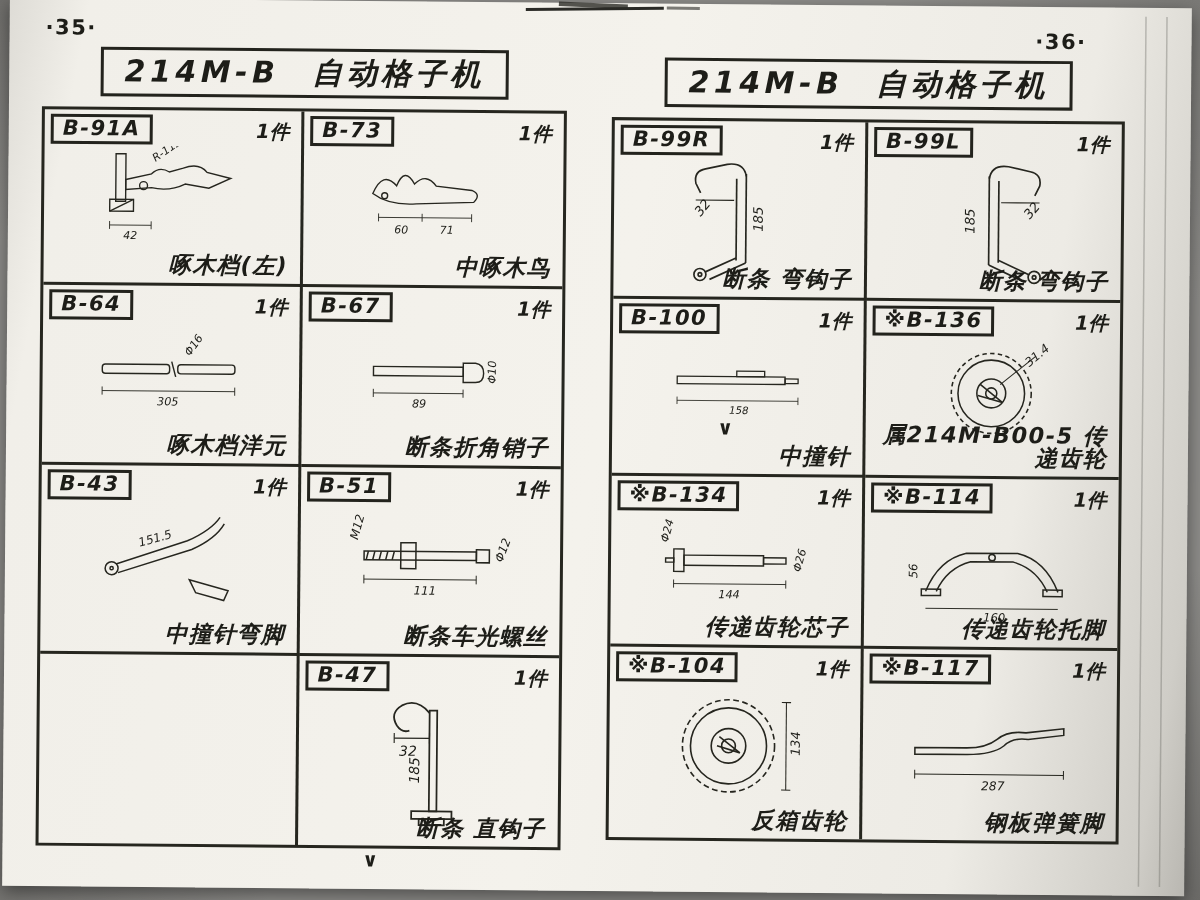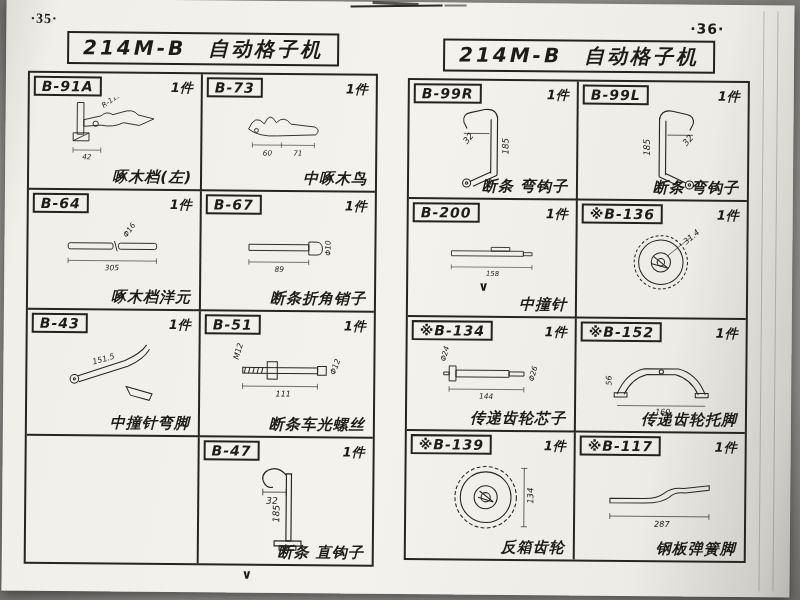--- a/index.html
+++ b/index.html
@@ -20,21 +20,21 @@
     box-shadow:0 4px 12px rgba(0,0,0,.45);
     color:#1d1d18;
   }
   .edge-line{position:absolute;top:6px;bottom:6px;width:1px;background:rgba(95,95,88,.35);}
   .smudge{position:absolute;left:336px;top:0;width:130px;height:12px;}
   .smudge i{position:absolute;display:block;background:#2a2a26;}
   .smudge i.a{left:8px;top:3px;width:92px;height:2px;transform:rotate(-1deg);}
   .smudge i.b{left:30px;top:0;width:46px;height:3px;transform:rotate(2deg);opacity:.8;}
   .smudge i.c{left:102px;top:2px;width:22px;height:2px;opacity:.6;}
   .pageno{position:absolute;font-size:14px;font-weight:bold;letter-spacing:1px;}
-  .pageno.left{left:24px;top:12px;font-family:Liberation Serif, serif;}
+  .pageno.left{left:24px;top:12px;}
   .pageno.right{right:70px;top:16px;}
   .page{position:absolute;}
   .page-left{left:22px;top:32px;width:350px;}
   .page-right{left:402px;top:36px;width:342px;}
   .title-box{
     width:fit-content;margin:0 auto 7px;border:2px solid #23231d;
     padding:1px 14px;font-size:20px;font-weight:bold;font-style:italic;
     letter-spacing:3px;word-spacing:12px;white-space:nowrap;
   }
   .tbl{
@@ -236,21 +236,21 @@
           <circle cx="108" cy="98" r="5"></circle>
             <circle cx="108" cy="98" r="1.5"></circle>
           <line class="dim" x1="80" y1="36" x2="112" y2="36"></line>
           <text x="58" y="62" transform="rotate(-90 58 62)">185</text>
           <text x="104" y="50" transform="rotate(-50 104 50)">32</text>
         </svg>
         <div class="pname">断条 弯钩子</div>
       </div>
 
       <div class="cell br bb">
-        <div class="code-box">B-200</div>
+        <div class="code-box">B-100</div>
         <div class="qty">1件</div>
         <svg class="draw" width="164" height="62" viewBox="0 0 160 100">
           <path d="M14 44 h116 v8 h-116 z"></path>
           <rect x="78" y="38" width="30" height="6"></rect>
           <rect x="130" y="46" width="14" height="5"></rect>
           <line class="dim" x1="14" y1="70" x2="144" y2="70"></line>
           <line class="dim" x1="14" y1="66" x2="14" y2="74"></line>
             <line class="dim" x1="144" y1="66" x2="144" y2="74"></line>
           <text x="70" y="84">158</text>
         </svg>
@@ -263,20 +263,21 @@
         <div class="qty">1件</div>
         <svg class="draw" width="164" height="74" viewBox="0 0 160 100">
           <circle cx="78" cy="50" r="36" stroke-dasharray="4 3"></circle>
           <circle cx="78" cy="50" r="30"></circle>
           <circle cx="78" cy="50" r="13"></circle>
           <circle cx="78" cy="50" r="5"></circle>
           <path d="M68 42 l20 16 M66 52 l22 6"></path>
           <line class="dim" x1="86" y1="42" x2="118" y2="16"></line>
           <text x="112" y="26" transform="rotate(-40 112 26)">31.4</text>
         </svg>
+        <div class="pname">属214M-B00-5 传递齿轮</div>
       </div>
 
       <div class="cell br bb">
         <div class="code-box">※B-134</div>
         <div class="qty">1件</div>
         <svg class="draw" width="164" height="68" viewBox="0 0 160 100">
           <rect x="28" y="42" width="78" height="10"></rect>
           <rect x="18" y="36" width="10" height="22"></rect>
           <rect x="106" y="44" width="22" height="6"></rect>
           <rect x="10" y="45" width="8" height="4"></rect>
@@ -284,37 +285,37 @@
           <line class="dim" x1="18" y1="66" x2="18" y2="74"></line>
             <line class="dim" x1="128" y1="66" x2="128" y2="74"></line>
           <text x="62" y="84">144</text>
           <text x="142" y="58" transform="rotate(-75 142 58)">Φ26</text>
           <text x="12" y="30" transform="rotate(-75 12 30)">Φ24</text>
         </svg>
         <div class="pname">传递齿轮芯子</div>
       </div>
 
       <div class="cell bb">
-        <div class="code-box">※B-152</div>
+        <div class="code-box">※B-114</div>
         <div class="qty">1件</div>
         <svg class="draw" width="164" height="74" viewBox="0 0 160 104">
           <path d="M18 72 Q30 42 56 36 L104 36 Q130 42 142 72"></path>
           <path d="M28 72 Q38 50 60 44 L100 44 Q122 50 132 72"></path>
           <rect x="14" y="70" width="18" height="6"></rect>
             <rect x="128" y="70" width="18" height="6"></rect>
           <circle cx="80" cy="40" r="3"></circle>
           <text x="10" y="60" transform="rotate(-90 10 60)">56</text>
           <line class="dim" x1="18" y1="88" x2="142" y2="88"></line>
           <text x="72" y="100">160</text>
         </svg>
         <div class="pname">传递齿轮托脚</div>
       </div>
 
       <div class="cell br">
-        <div class="code-box">※B-139</div>
+        <div class="code-box">※B-104</div>
         <div class="qty">1件</div>
         <svg class="draw" width="164" height="86" viewBox="0 0 160 112">
           <circle cx="74" cy="54" r="40" stroke-dasharray="5 3"></circle>
           <circle cx="74" cy="54" r="33"></circle>
           <circle cx="74" cy="54" r="15"></circle>
           <circle cx="74" cy="54" r="6"></circle>
           <path d="M66 46 l18 14 M64 54 l20 6"></path>
           <line class="dim" x1="124" y1="16" x2="124" y2="92"></line>
           <line class="dim" x1="120" y1="16" x2="128" y2="16"></line>
             <line class="dim" x1="120" y1="92" x2="128" y2="92"></line>

